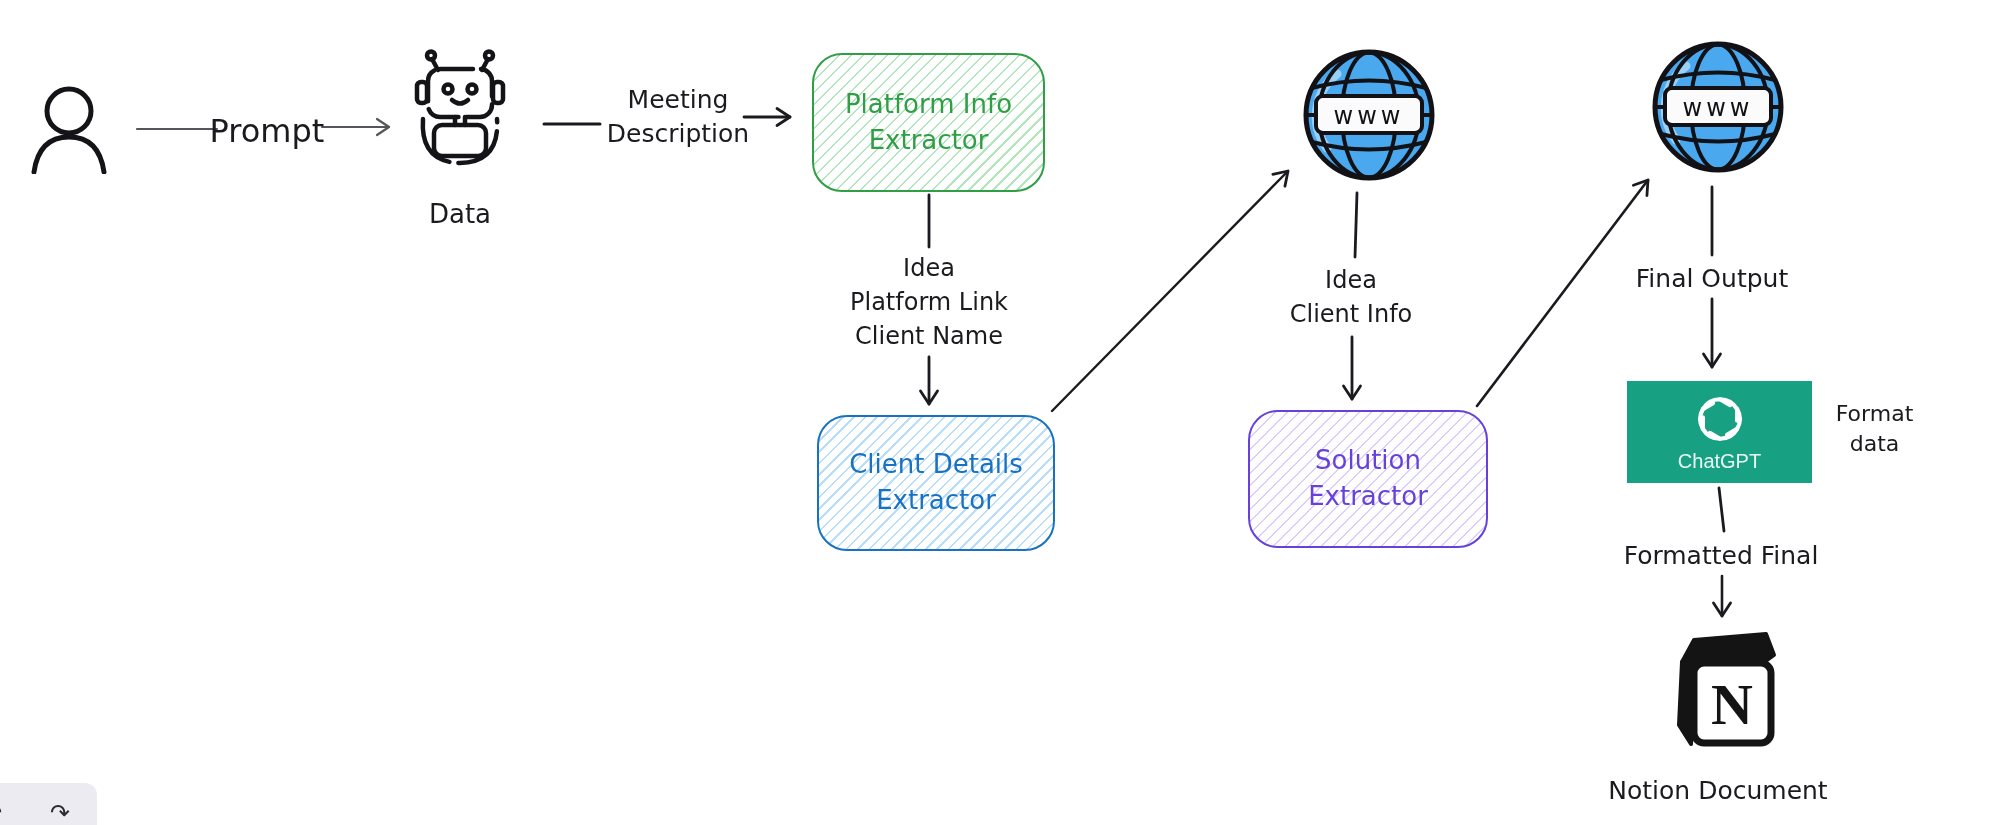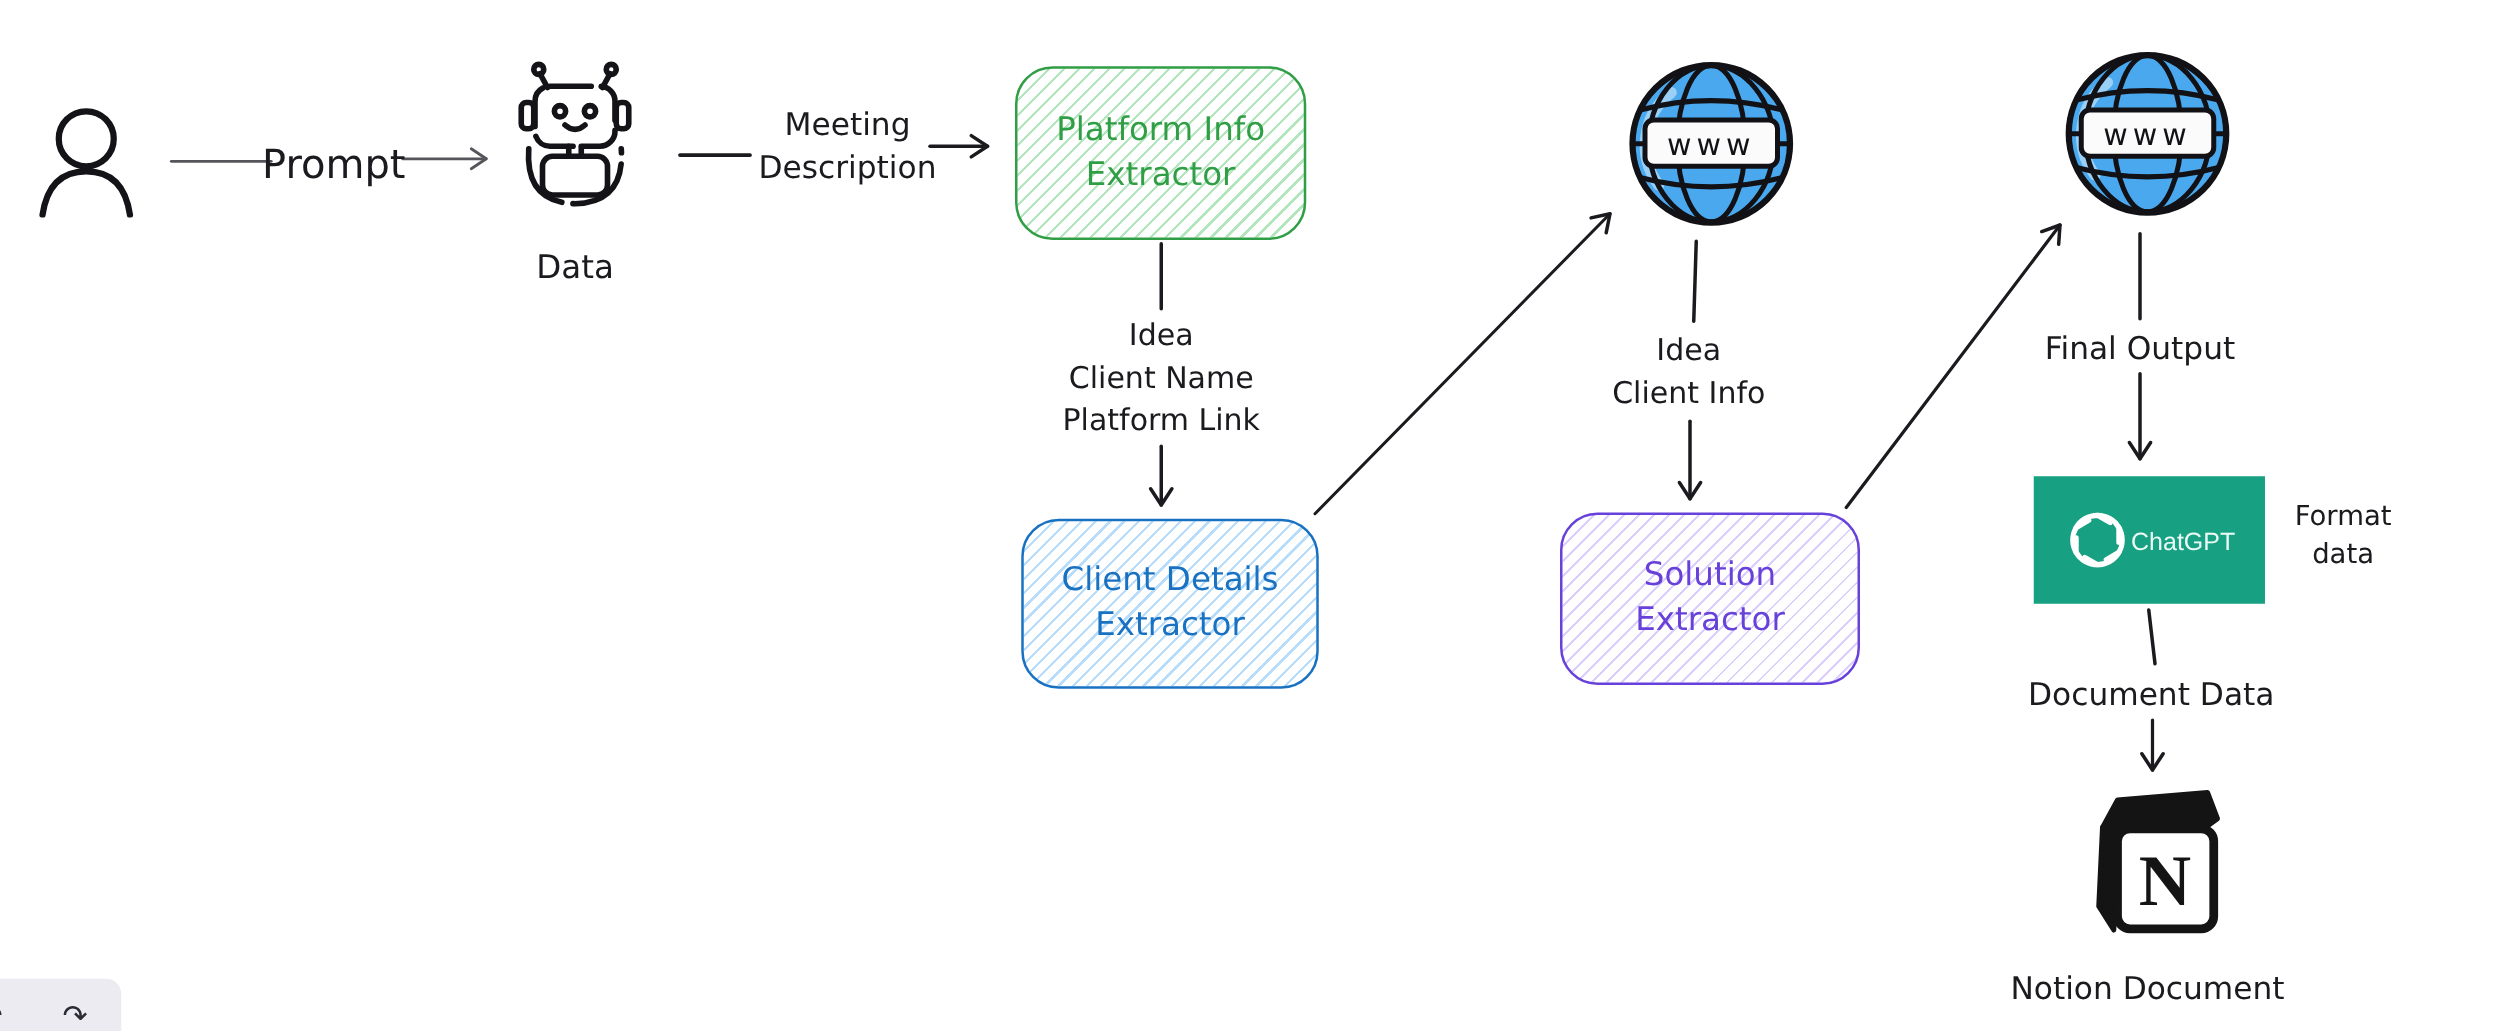--- a/index.html
+++ b/index.html
@@ -42,21 +42,21 @@
     background: repeating-linear-gradient(135deg, rgba(77,171,247,0.40) 0 1.8px, rgba(255,255,255,0) 1.8px 8px);
   }
   .xbox.purple {
     border-color: #6741d9; color: #6741d9;
     background: repeating-linear-gradient(135deg, rgba(151,117,250,0.35) 0 1.6px, rgba(255,255,255,0) 1.6px 8.5px);
   }
   .chatgpt-node {
     position: absolute;
     background: #17a081;
     display: flex;
-    flex-direction: row;
+    flex-direction: column;
     align-items: center;
     justify-content: center;
   }
   .chatgpt-label {
     color: #eafaf5;
     font-size: 20px;
     margin-top: 4px;
     font-family: "Liberation Sans", sans-serif;
   }
   .island {
@@ -141,22 +141,22 @@
     <div>Description</div>
   </div>
 
   <div class="xbox green" style="left:812px; top:53px; width:233px; height:139px;">
     <div>Platform Info</div>
     <div>Extractor</div>
   </div>
 
   <div class="edge-label" style="left:824px; top:251px; width:210px; font-size:24px; line-height:1.42;">
     <div>Idea</div>
+    <div>Platform Link</div>
     <div>Client Name</div>
-    <div>Platform Link</div>
   </div>
 
   <div class="xbox blue" style="left:817px; top:415px; width:238px; height:136px;">
     <div>Client Details</div>
     <div>Extractor</div>
   </div>
 
   <div class="node" style="left:1301px; top:47px; width:136px; height:136px;">
     <svg width="136" height="136" viewBox="0 0 136 136">
       <circle cx="68" cy="68" r="63" fill="#4aa8ee" stroke="#121216" stroke-width="5"></circle>
@@ -209,21 +209,21 @@
       </g>
     </svg>
     <div class="chatgpt-label">ChatGPT</div>
   </div>
 
   <div class="edge-label" style="left:1812px; top:399px; width:125px; font-size:22px;">
     <div>Format</div>
     <div>data</div>
   </div>
 
-  <div class="edge-label" style="left:1601px; top:539px; width:240px; font-size:25px;">Document Data</div>
+  <div class="edge-label" style="left:1601px; top:539px; width:240px; font-size:25px;">Formatted Final</div>
 
   <div class="node" style="left:1666px; top:630px; width:112px; height:122px;">
     <svg width="112" height="122" viewBox="0 0 112 122">
       <path d="M16 32 L28 10 L100 4 L108 25 L97 33 Z" fill="#141414" stroke="#141414" stroke-width="4" stroke-linejoin="round"></path>
       <path d="M16 32 L13 95 L25 114 L30 36 Z" fill="#141414" stroke="#141414" stroke-width="4" stroke-linejoin="round"></path>
       <rect x="28" y="33" width="77" height="80" rx="10" fill="#ffffff" stroke="#141414" stroke-width="7"></rect>
       <text x="66" y="94" text-anchor="middle" font-size="58" font-weight="bold" font-family="Liberation Serif, serif" fill="#141414">N</text>
     </svg>
   </div>
   <div class="edge-label" style="left:1598px; top:774px; width:240px; font-size:25px;">Notion Document</div>

